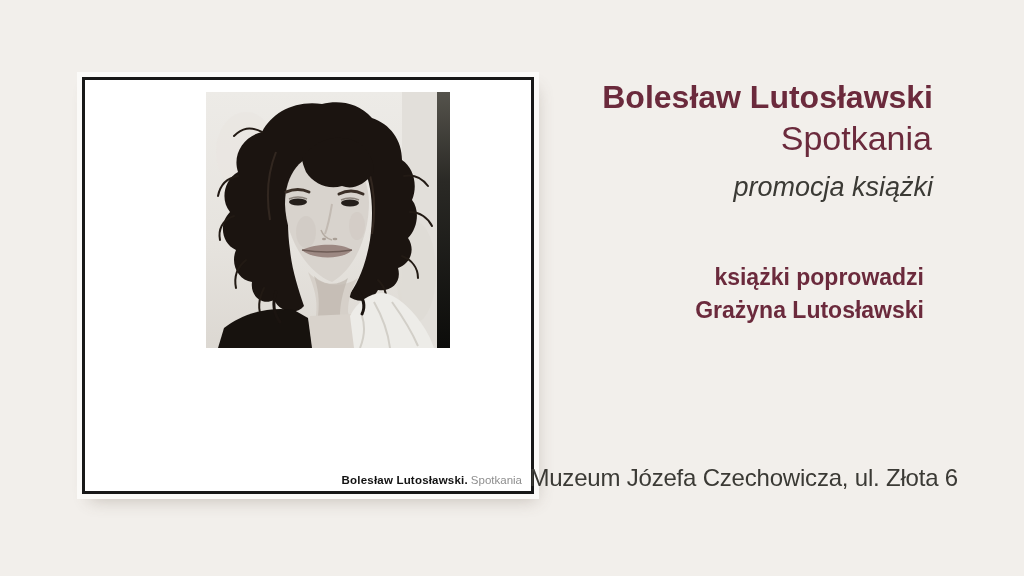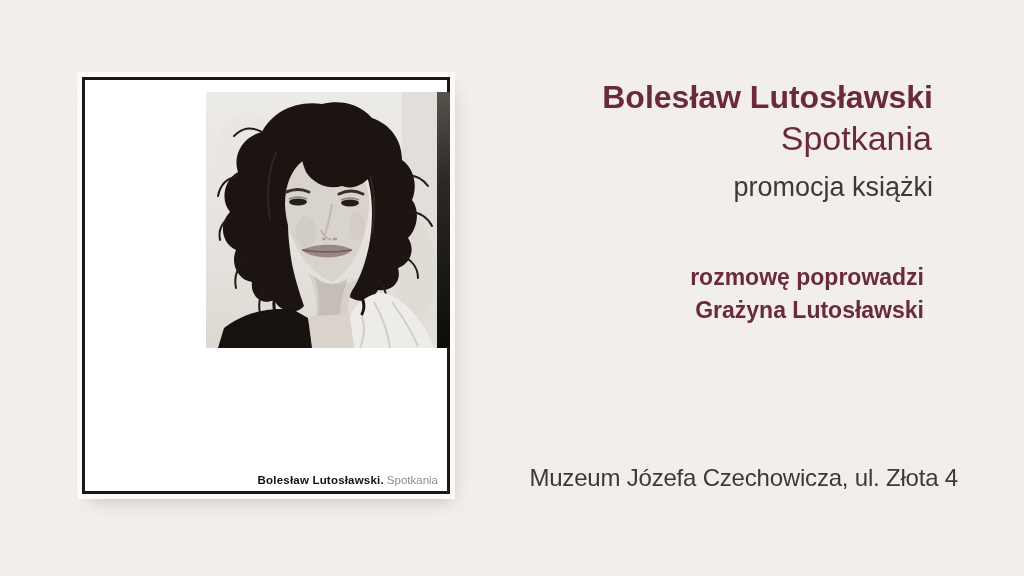--- a/index.html
+++ b/index.html
@@ -15,21 +15,21 @@
     width:1024px;height:576px;
     background:var(--background);
     overflow:hidden;
     font-family:"Liberation Sans", sans-serif;
     margin:0 auto;
   }
 
   
   .cover{
     position:absolute;left:82px;top:77px;
-    width:368px;height:417px;
+    width:452px;height:417px;
     box-sizing:border-box;
     background:#ffffff;
     border:3px solid #181818;
     box-shadow:0 0 0 5px #fbfaf8, 5px 9px 16px -3px rgba(95,80,65,.30);
   }
   .portrait{
     position:absolute;left:121px;top:12px;
     width:244px;height:256px;display:block;
   }
   .cover-caption{
@@ -48,21 +48,21 @@
     font-size:32px;font-weight:700;
     color:var(--accent);
   }
   .book-title{
     top:119px;right:92px;
     font-size:34px;font-weight:400;
     color:var(--accent);
   }
   .event-type{
     top:172px;right:91px;
-    font-size:27px;color:var(--body-text);
+    font-size:27px;color:var(--body-text);font-style:italic;
   }
   .host-block{
     top:261px;right:100px;
     text-align:right;
     font-size:23px;font-weight:700;line-height:33px;
     color:var(--accent);
   }
   .date-line{
     top:430px;right:96px;
     font-size:27px;color:var(--body-text);
@@ -173,19 +173,19 @@
     </div>
   </div>
 
   <div class="txt author-title">Bolesław Lutosławski</div>
 
   <div class="txt book-title">Spotkania</div>
 
   <div class="txt event-type">promocja książki</div>
 
   <div class="txt host-block">
-    <div>rozmowę poprowadzi</div>
+    <div>książki poprowadzi</div>
     <div>Grażyna Lutosławski</div>
   </div>
 
 
-  <div class="txt venue-line">Muzeum Józefa Czechowicza, ul. Złota 4</div>
+  <div class="txt venue-line">Muzeum Józefa Czechowicza, ul. Złota 6</div>
 </div>
 
 </body></html>

